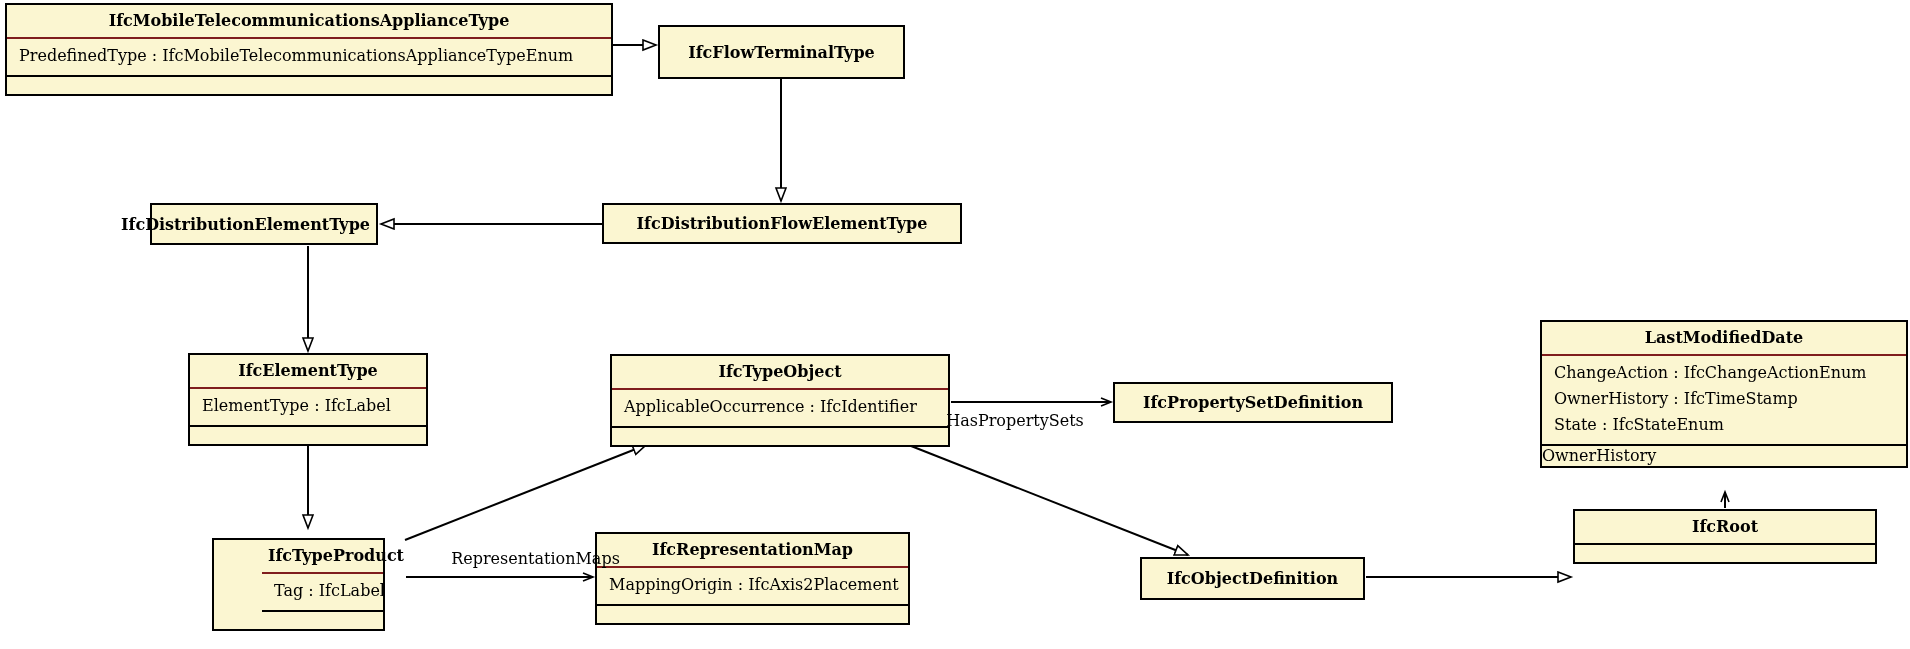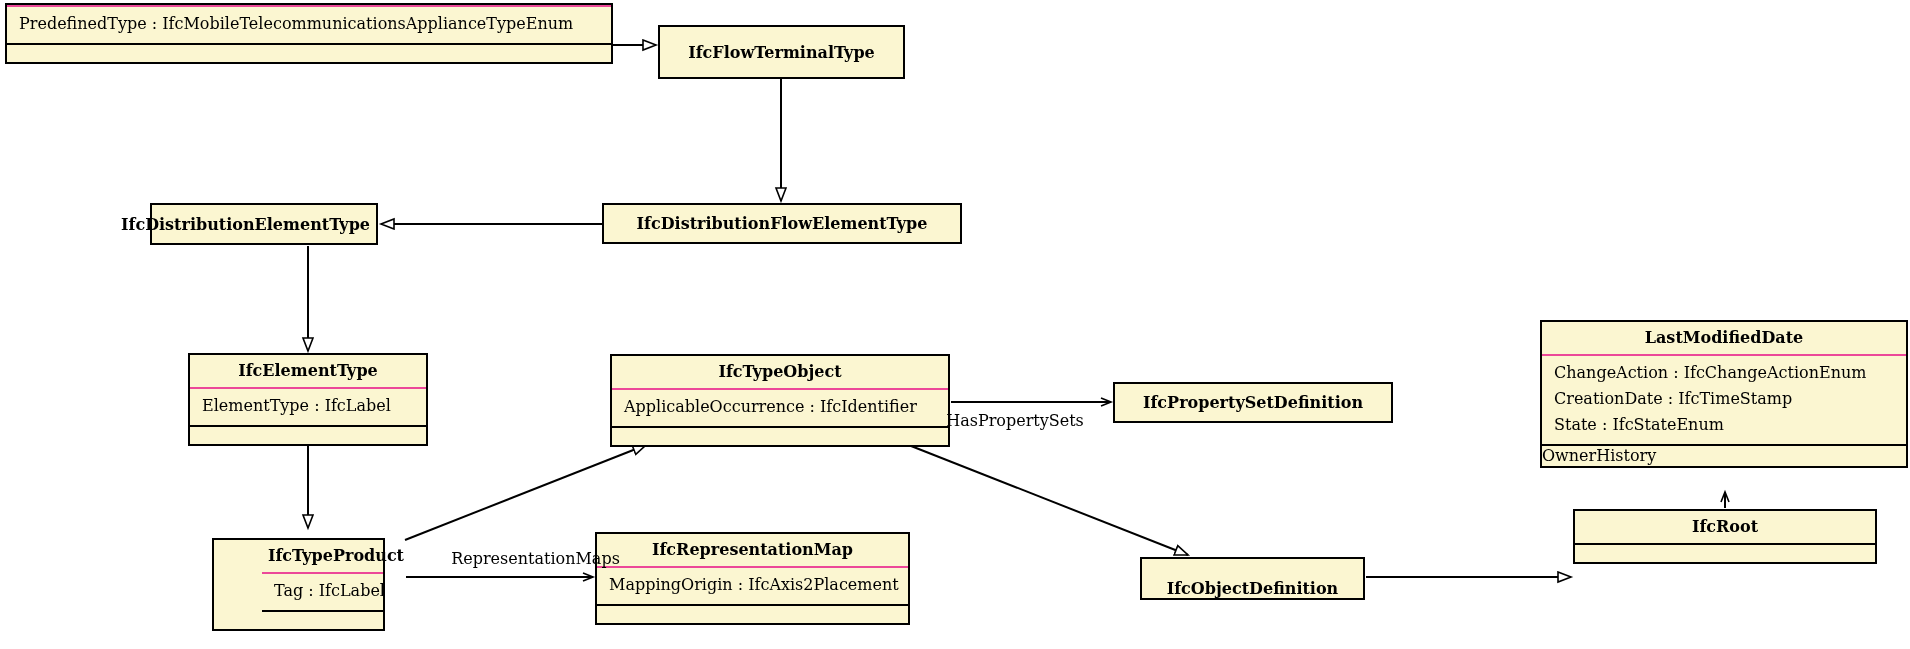--- a/index.html
+++ b/index.html
@@ -24,21 +24,21 @@
     font-weight:bold;
     text-align:center;
     padding:6px 6px 7px 6px;
     white-space:nowrap;
   }
   .uml-box.single{
     display:flex;align-items:center;justify-content:center;
   }
   .uml-box.single .uml-title{padding:0 6px;}
   .uml-attrs{
-    border-top:2px solid #ec4899;
+    border-top:2px solid #7f1d1d;
     font-size:16px;
     line-height:26px;
     padding:4px 12px 6px 12px;
   }
   .uml-attrs div{white-space:nowrap;}
   .uml-empty{
     border-top:2px solid #000;
     height:17px;
   }
   .uml-footer{
@@ -77,20 +77,21 @@
     <line x1="308" y1="443" x2="308" y2="528" stroke="#000" stroke-width="2" marker-end="url(#tri)"></line>
     <line x1="405" y1="540" x2="646" y2="445" stroke="#000" stroke-width="2" marker-end="url(#tri)"></line>
     <line x1="906" y1="444" x2="1188" y2="555" stroke="#000" stroke-width="2" marker-end="url(#tri)"></line>
     <line x1="1366" y1="577" x2="1571" y2="577" stroke="#000" stroke-width="2" marker-end="url(#tri)"></line>
     <line x1="951" y1="402" x2="1111" y2="402" stroke="#000" stroke-width="2" marker-end="url(#stick)"></line>
     <line x1="406" y1="577" x2="593" y2="577" stroke="#000" stroke-width="2" marker-end="url(#stick)"></line>
     <line x1="1725" y1="508" x2="1725" y2="492" stroke="#000" stroke-width="2" marker-end="url(#stick)"></line>
   </svg>
 
   <div class="uml-box" style="left:5px;top:3px;width:608px;">
+    <div class="uml-title">IfcMobileTelecommunicationsApplianceType</div>
     <div class="uml-attrs">
       <div>PredefinedType : IfcMobileTelecommunicationsApplianceTypeEnum</div>
     </div>
     <div class="uml-empty"></div>
   </div>
 
   <div class="uml-box single" style="left:658px;top:25px;width:247px;height:54px;">
     <div class="uml-title">IfcFlowTerminalType</div>
   </div>
 
@@ -119,21 +120,21 @@
   </div>
 
   <div class="uml-box single" style="left:1113px;top:382px;width:280px;height:41px;">
     <div class="uml-title">IfcPropertySetDefinition</div>
   </div>
 
   <div class="uml-box" style="left:1540px;top:320px;width:368px;">
     <div class="uml-title">LastModifiedDate</div>
     <div class="uml-attrs">
       <div>ChangeAction : IfcChangeActionEnum</div>
-      <div>CreationDate : IfcTimeStamp</div>
+      <div>OwnerHistory : IfcTimeStamp</div>
       <div>State : IfcStateEnum</div>
     </div>
     <div class="uml-footer">OwnerHistory</div>
   </div>
 
   <div class="uml-box" style="left:212px;top:538px;width:173px;padding-left:48px;">
     <div class="uml-title">IfcTypeProduct</div>
     <div class="uml-attrs">
       <div>Tag : IfcLabel</div>
     </div>
@@ -141,21 +142,21 @@
   </div>
 
   <div class="uml-box" style="left:595px;top:532px;width:315px;">
     <div class="uml-title">IfcRepresentationMap</div>
     <div class="uml-attrs">
       <div>MappingOrigin : IfcAxis2Placement</div>
     </div>
     <div class="uml-empty"></div>
   </div>
 
-  <div class="uml-box single" style="left:1140px;top:557px;width:225px;height:43px;align-items:flex-end;">
+  <div class="uml-box single" style="left:1140px;top:557px;width:225px;height:43px;">
     <div class="uml-title">IfcObjectDefinition</div>
   </div>
 
   <div class="uml-box" style="left:1573px;top:509px;width:304px;">
     <div class="uml-title">IfcRoot</div>
     <div class="uml-empty"></div>
   </div>
 
   <div class="edge-label" style="left:930px;top:374px;width:170px;margin-top:37px;">HasPropertySets</div>
   <div class="edge-label" style="left:443px;top:549px;width:185px;">RepresentationMaps</div>

